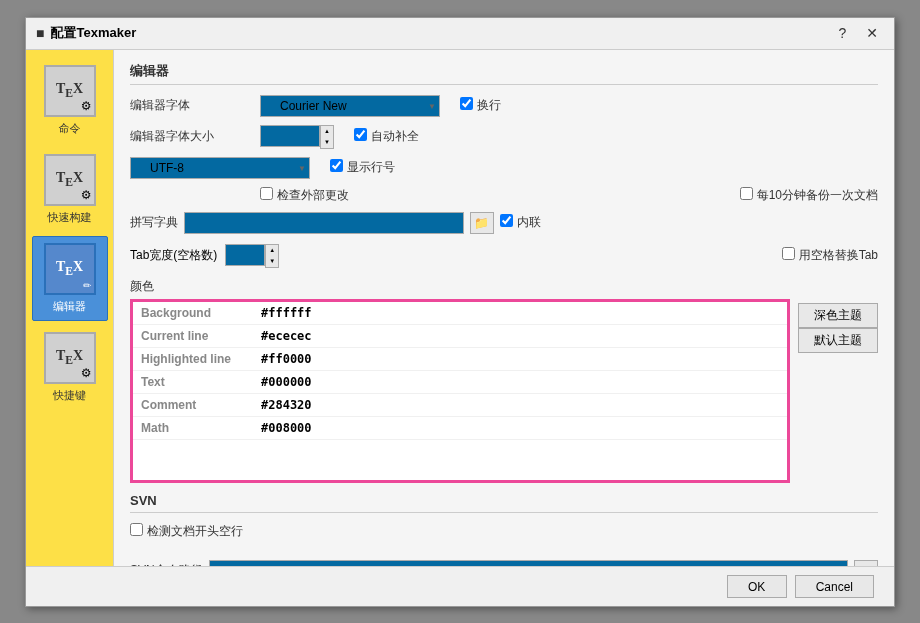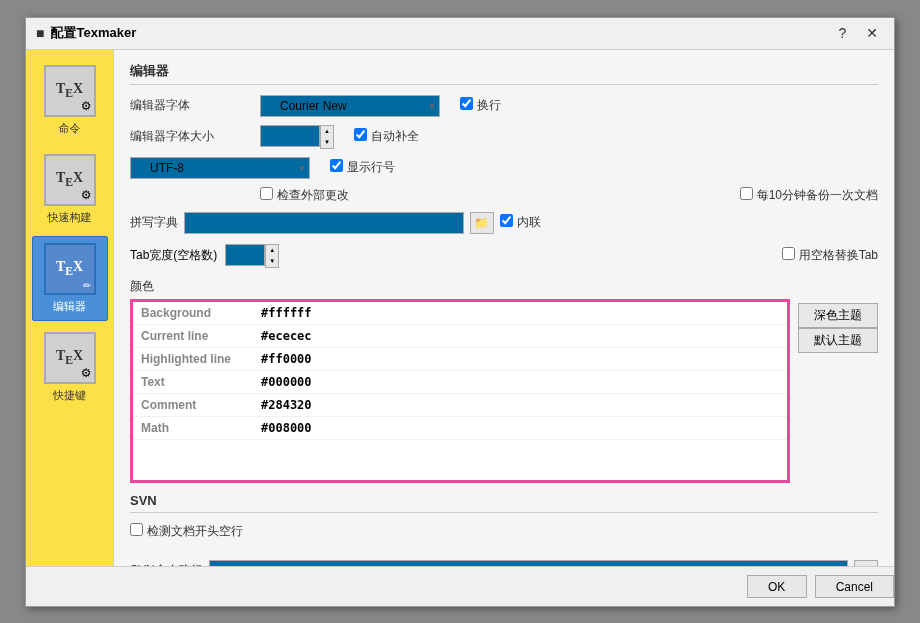--- a/index.html
+++ b/index.html
@@ -308,21 +308,21 @@
       flex: 1;
       height: 22px;
       border: 1px solid #aaa;
       padding: 2px 4px;
       font-size: 12px;
       background: white;
     }
     .dialog-footer {
       background: #f0f0f0;
       border-top: 1px solid #ccc;
-      padding: 8px 0;
+      padding: 8px 20px;
       display: flex;
       justify-content: flex-end;
       gap: 8px;
       height: 40px;
     }
     .footer-btn {
       background: #e8e8e8;
       border: 1px solid #aaa;
       padding: 4px 20px;
       font-size: 12px;

